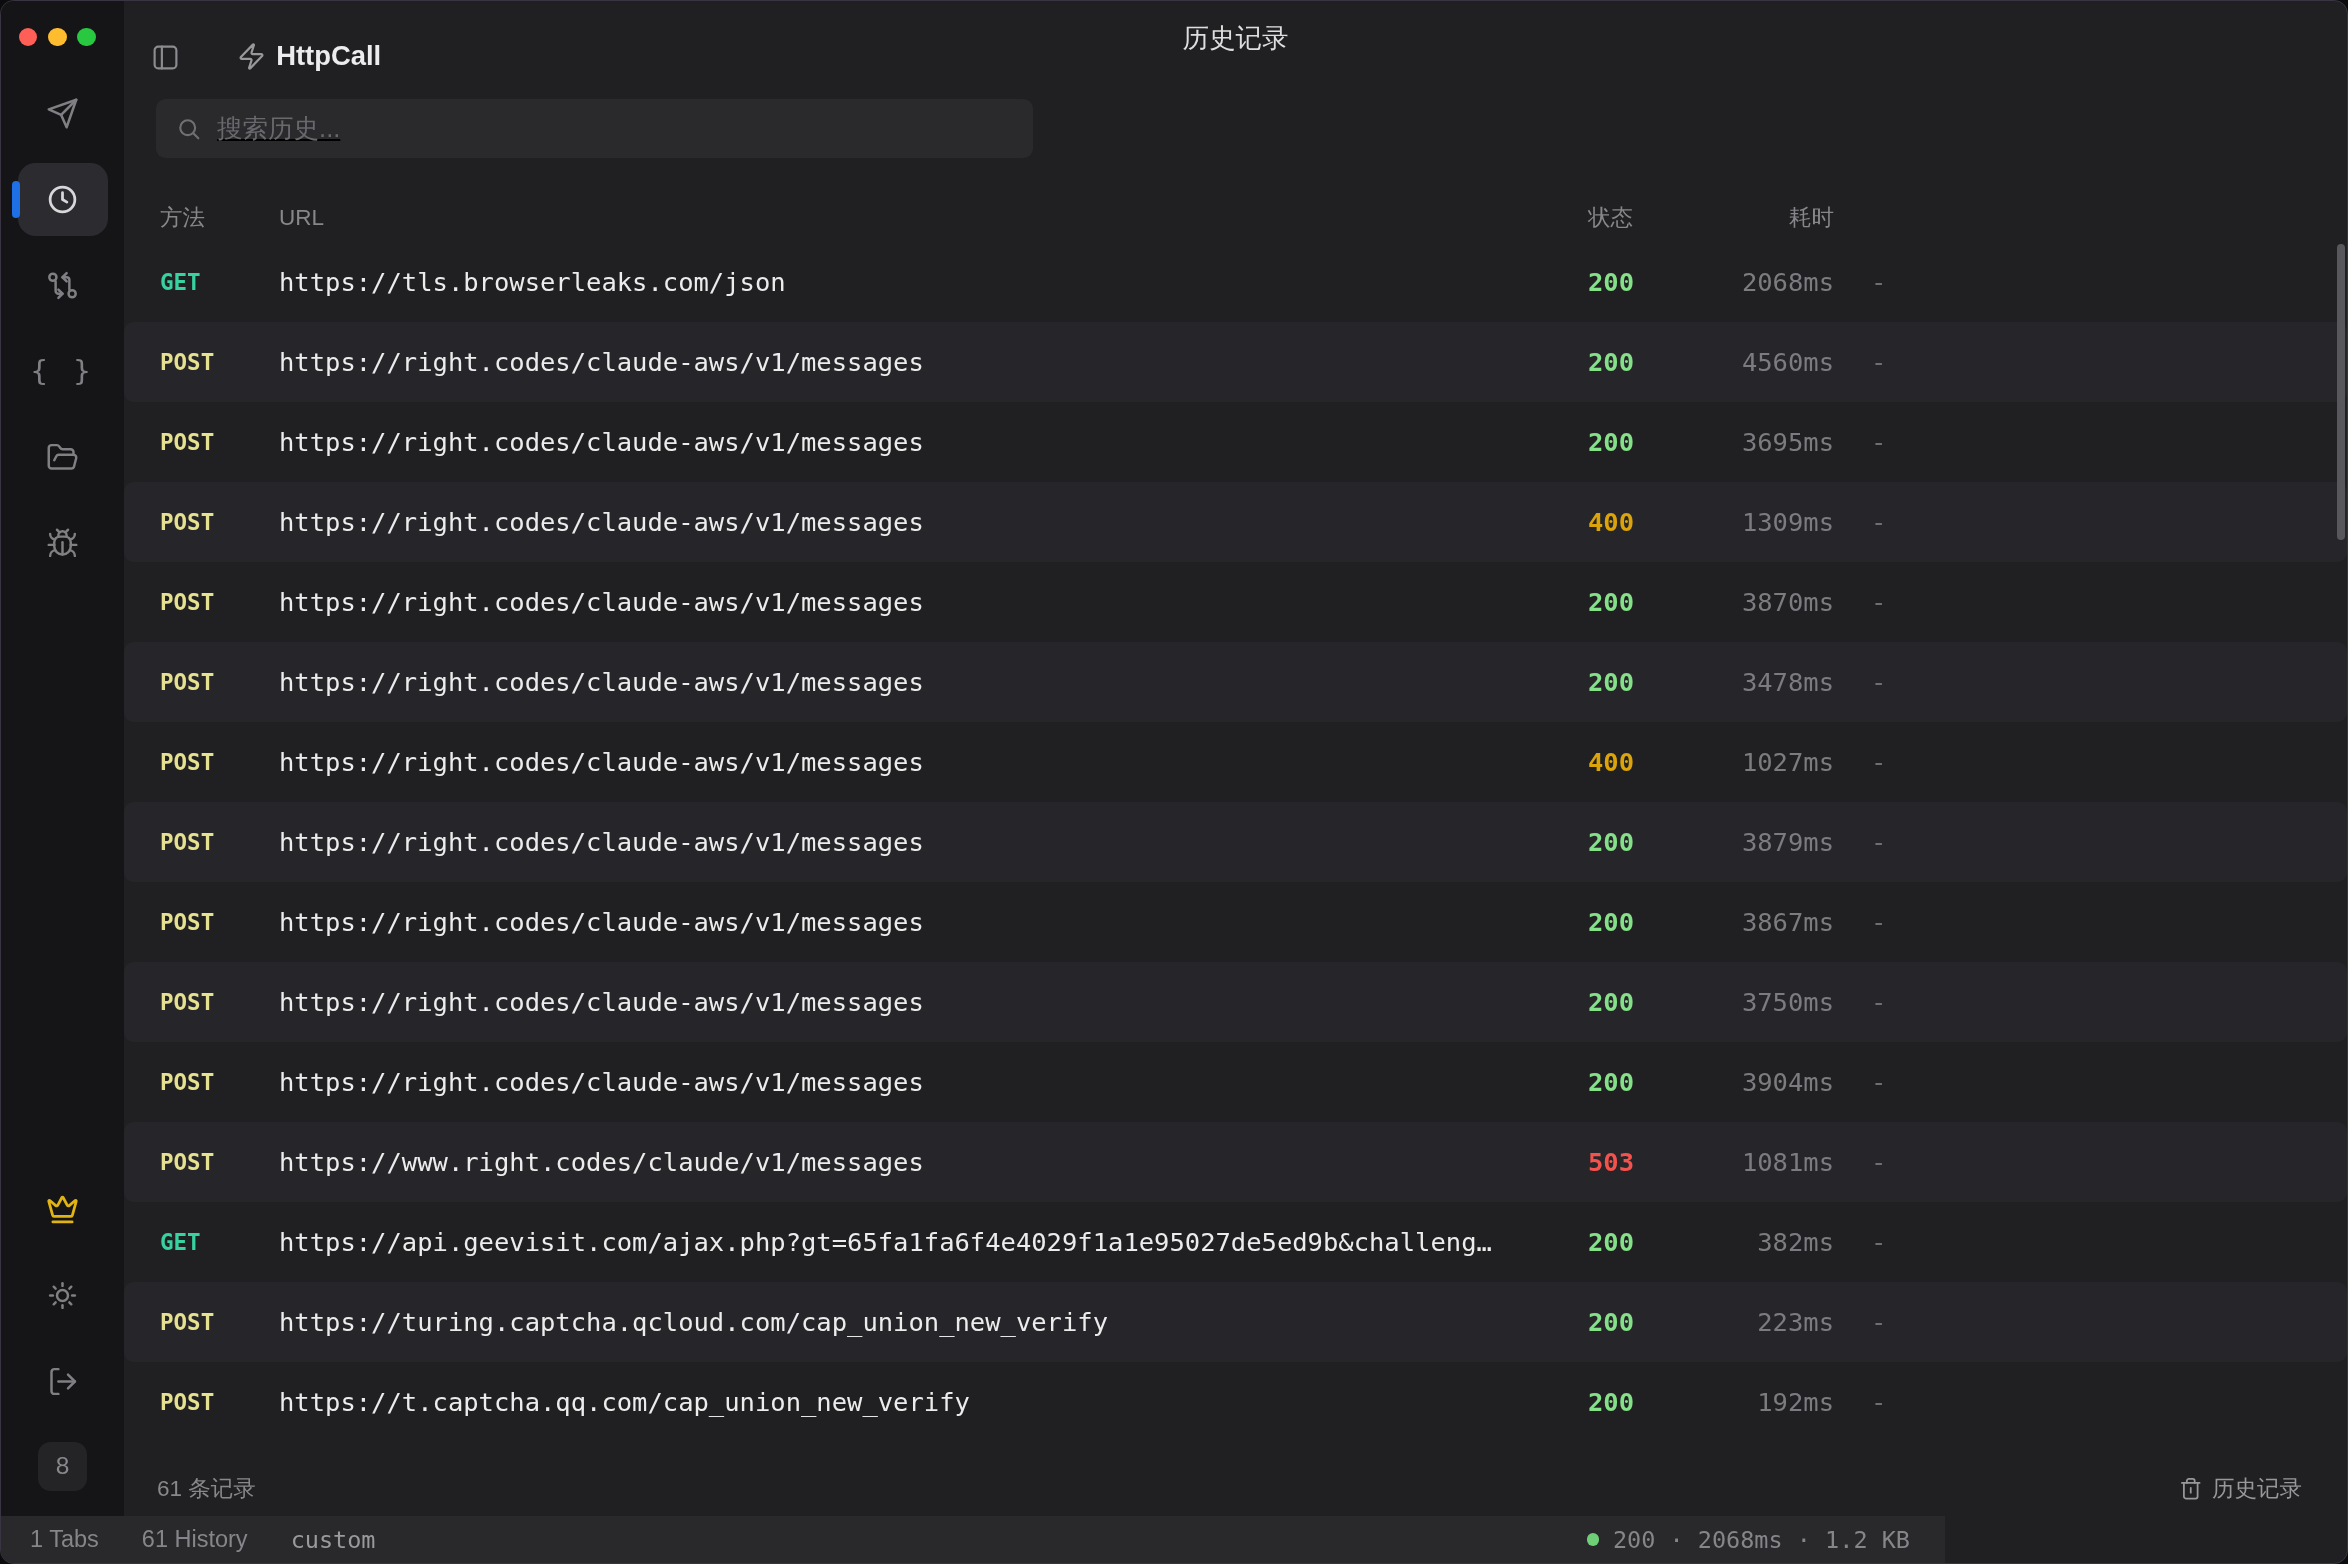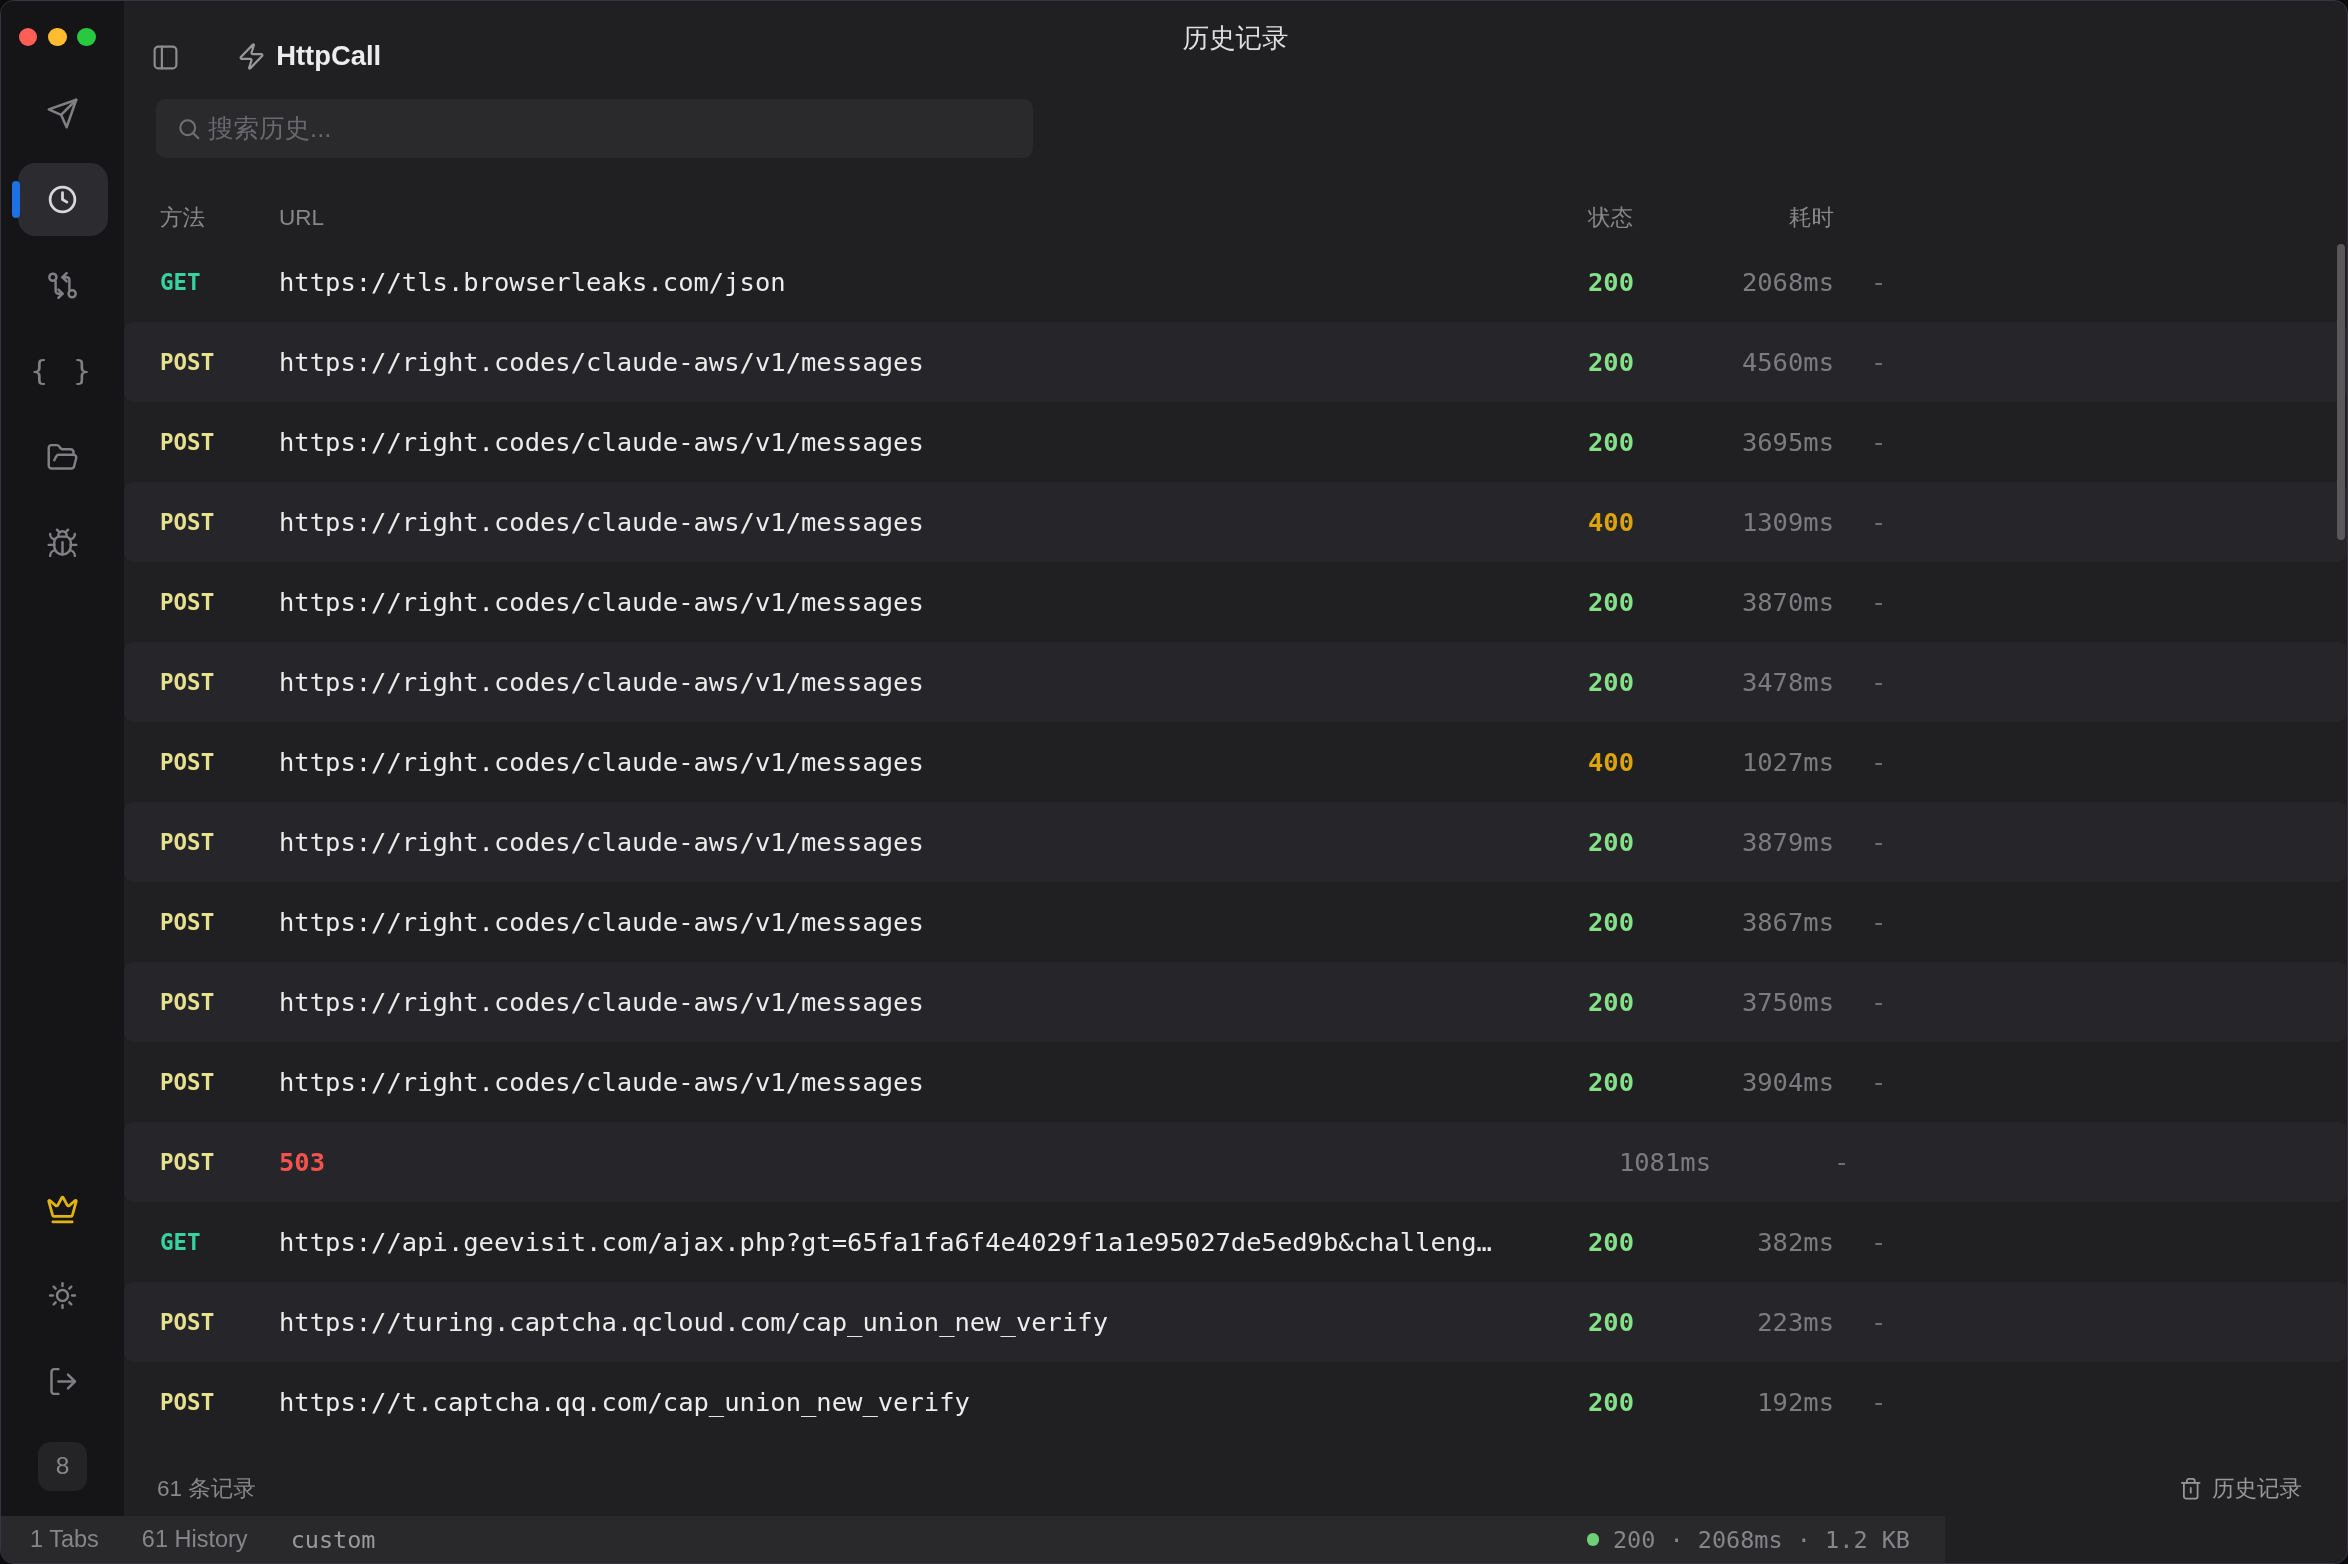--- a/index.html
+++ b/index.html
@@ -48,21 +48,21 @@
   .titlebar .panel-icon svg { width:29px; height:29px; }
   .brand { display:flex; align-items:center; margin-left:57px; gap:9.8px; }
   .brand svg { width:29px; height:29px; color:#98989c; }
   .brand .app-title { color:#ececee; font-size:27.4px; font-weight:bold; }
   .page-title {
     position:absolute; left:50%; transform:translateX(-50%); top:50%; margin-top:-16.7px;
     color:#dededf; font-size:26.5px; font-weight:500;
   }
 
   .search-wrap { margin:27.4px 0 0 32px; width:877px; height:59px; background:#2a2a2d;
-    border-radius:9.8px; display:flex; align-items:center; padding:0 19.6px; gap:7px; }
+    border-radius:9.8px; display:flex; align-items:center; padding:0 19.6px; gap:16px;text-decoration:underline; }
   .search-wrap svg { width:25.5px; height:25.5px; color:#6f6f74; flex:none; }
   .search-wrap input {
     background:transparent; border:none; outline:none; color:#cfcfd2;
     font-size:25.5px; width:100%; font-family:"Liberation Sans","DejaVu Sans",sans-serif;
   }
   .search-wrap input::placeholder { color:#68686d; }
 
   .grid-cols { display:grid; grid-template-columns:119px 1309px 123px 123px 37px 1fr;
     padding-left:36px; align-items:center; }
   .thead { height:49px; margin-top:35px; color:#87878b; font-size:22.5px; }
@@ -336,20 +336,21 @@
     <span class="cell method mono" style="color: rgb(230, 225, 143);">POST</span>
     <span class="cell url mono">https://right.codes/claude-aws/v1/messages</span>
     <span class="cell status mono" style="color: rgb(133, 224, 137);">200</span>
     <span class="cell duration mono">3904ms</span>
     <span></span>
     <span class="cell note mono">-</span>
   </div>
 
   <div class="row grid-cols">
     <span class="cell method mono" style="color: rgb(230, 225, 143);">POST</span>
+    <span class="cell url mono">https://www.right.codes/claude/v1/messages</span>
     <span class="cell status mono" style="color: rgb(244, 82, 77);">503</span>
     <span class="cell duration mono">1081ms</span>
     <span></span>
     <span class="cell note mono">-</span>
   </div>
 
   <div class="row grid-cols">
     <span class="cell method mono" style="color: rgb(56, 209, 160);">GET</span>
     <span class="cell url mono">https://api.geevisit.com/ajax.php?gt=65fa1fa6f4e4029f1a1e95027de5ed9b&amp;challeng…</span>
     <span class="cell status mono" style="color: rgb(133, 224, 137);">200</span>

